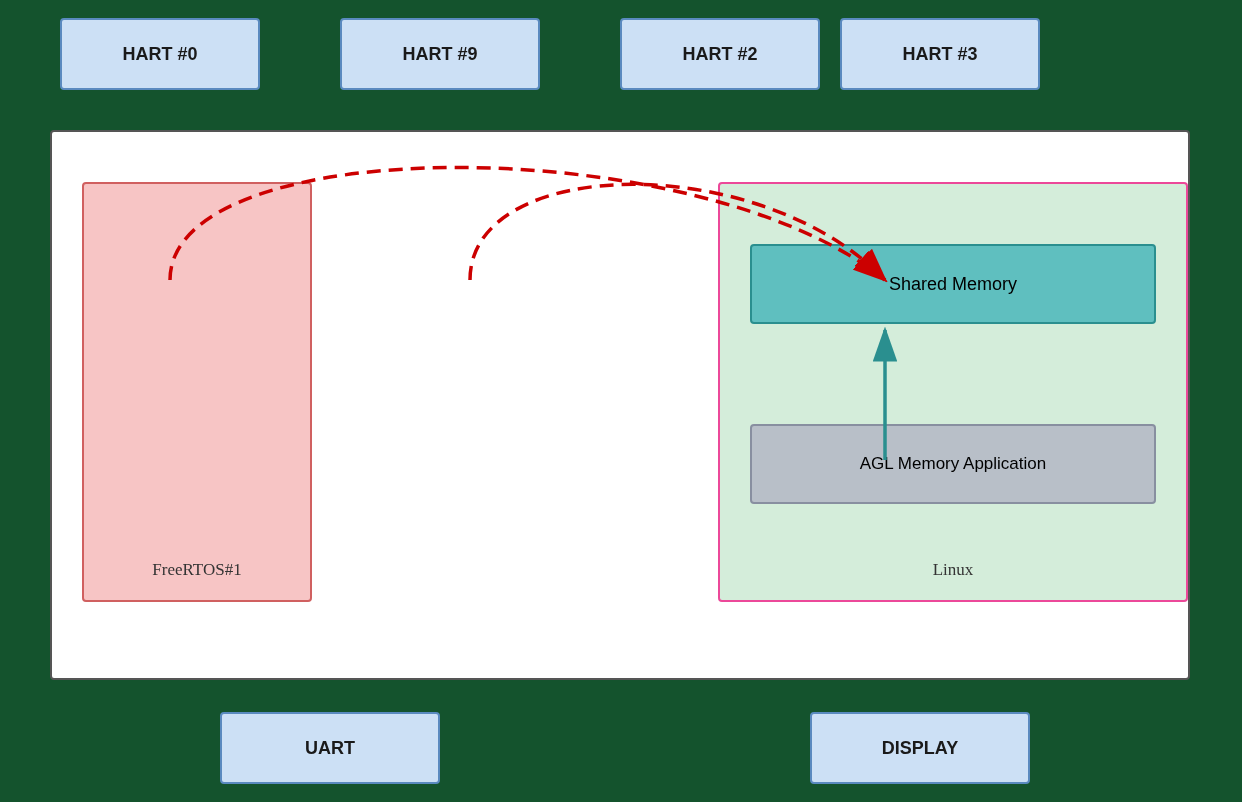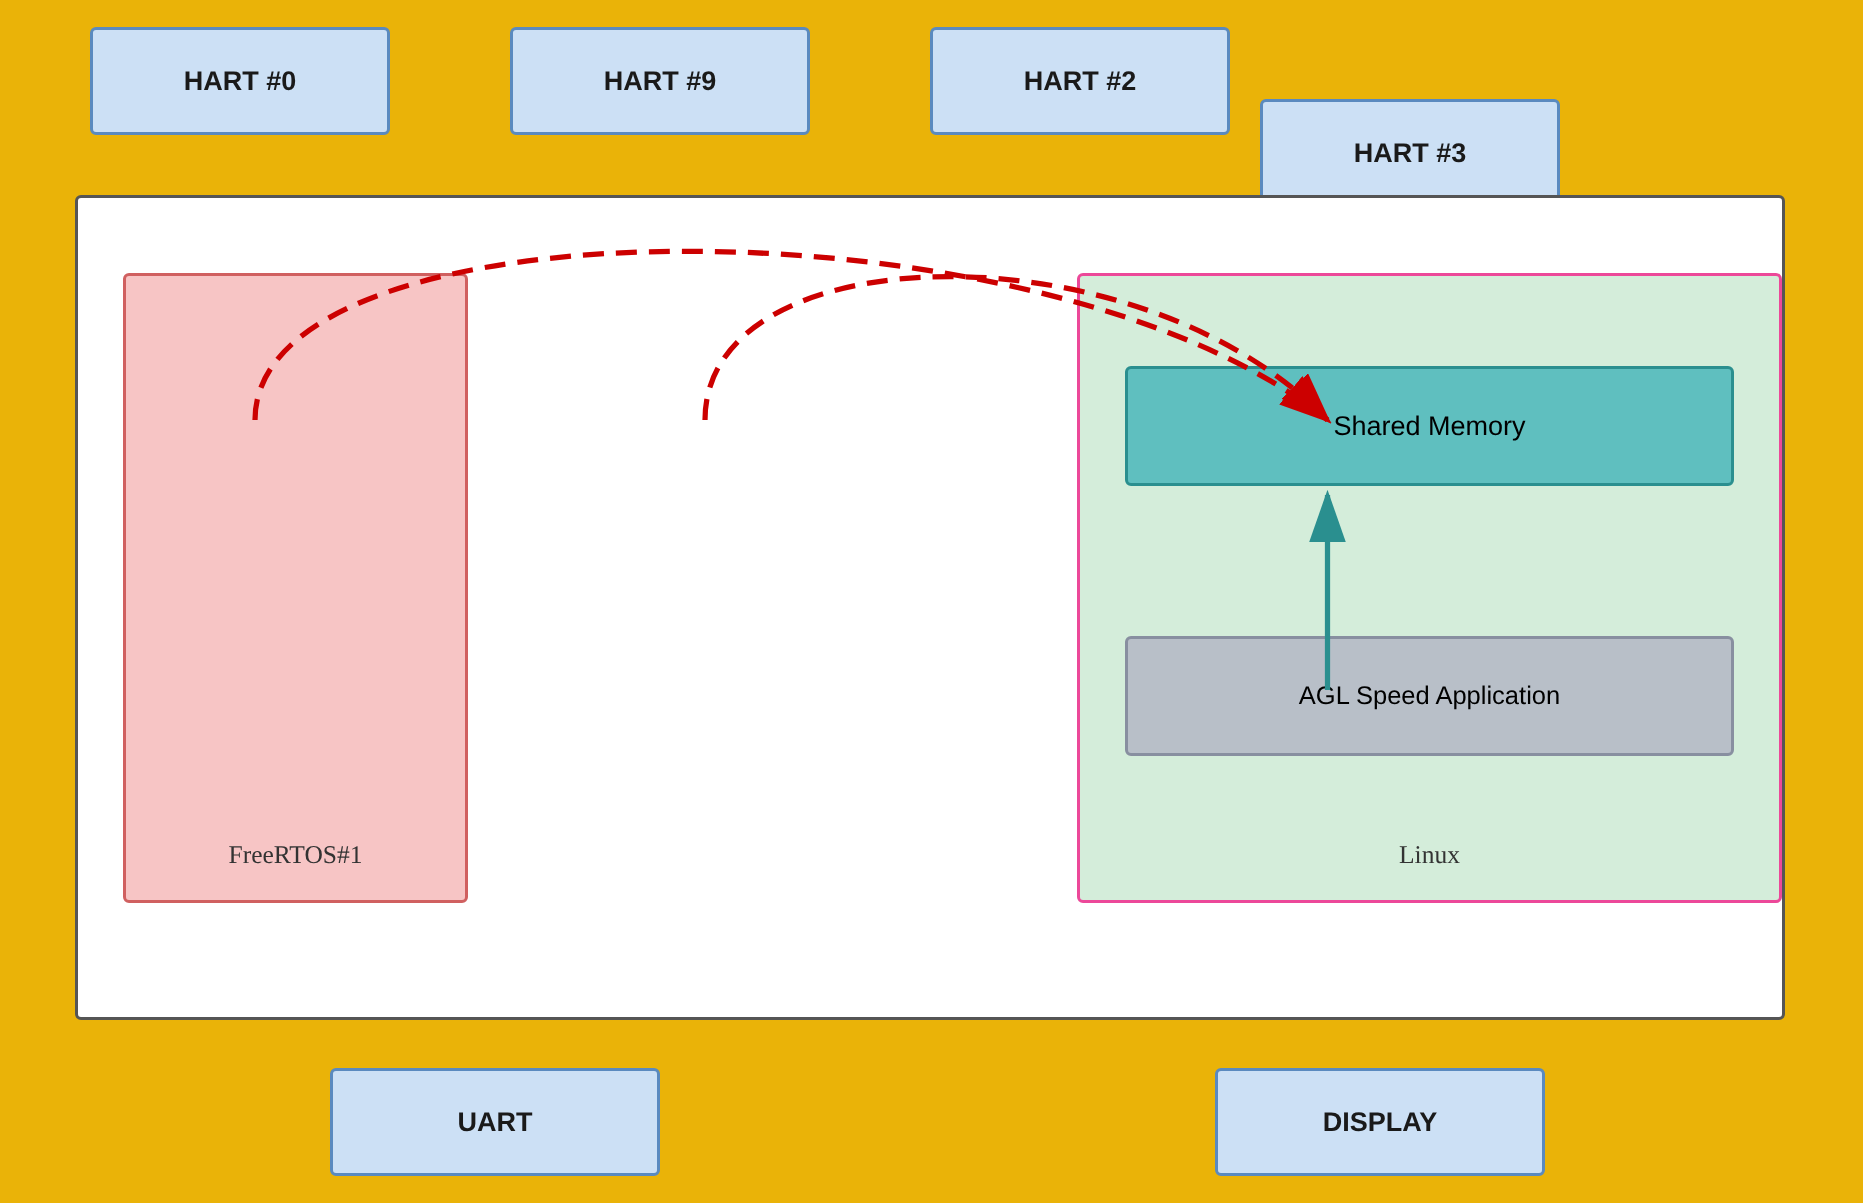--- a/index.html
+++ b/index.html
@@ -9,21 +9,21 @@
       background: #ffffff;
       font-family: Arial, sans-serif;
       position: relative;
       overflow: hidden;
     }
 
     .diagram-container {
       width: 1242px;
       height: 802px;
       position: relative;
-      background: #eab308;
+      background: #14532d;
     }
 
     
     .hart-row {
       position: absolute;
       top: 18px;
       left: 0;
       right: 0;
       display: flex;
       justify-content: flex-start;
@@ -200,40 +200,40 @@
   <div class="hart-row">
     <div class="hart-box">
       <span>HART #0</span>
     </div>
     <div class="hart-box">
       <span>HART #9</span>
     </div>
     <div class="hart-box" style="margin-right:20px;">
       <span>HART #2</span>
     </div>
-    <div class="hart-box" style="margin-right:0;margin-top:48px;">
+    <div class="hart-box" style="margin-right:0;">
       <span>HART #3</span>
     </div>
   </div>
 
   <div class="system-box">
 
     <div class="freertos1-box">
       <div class="box-label">FreeRTOS#1</div>
     </div>
 
 
     <div class="linux-box">
 
       <div class="shared-memory-box">
         <span>Shared Memory</span>
       </div>
 
       <div class="agl-box">
-        <span>AGL Speed Application</span>
+        <span>AGL Memory Application</span>
       </div>
       <div class="box-label">Linux</div>
     </div>
 
   </div>
 
   <div class="bottom-box uart-box">
     <span>UART</span>
   </div>
 

